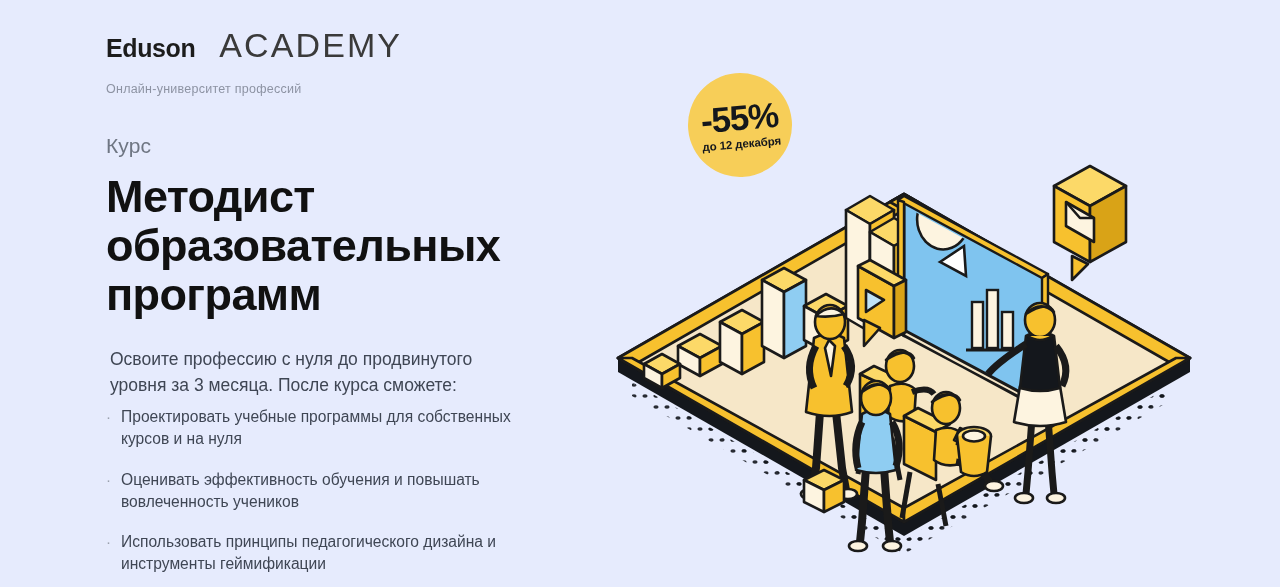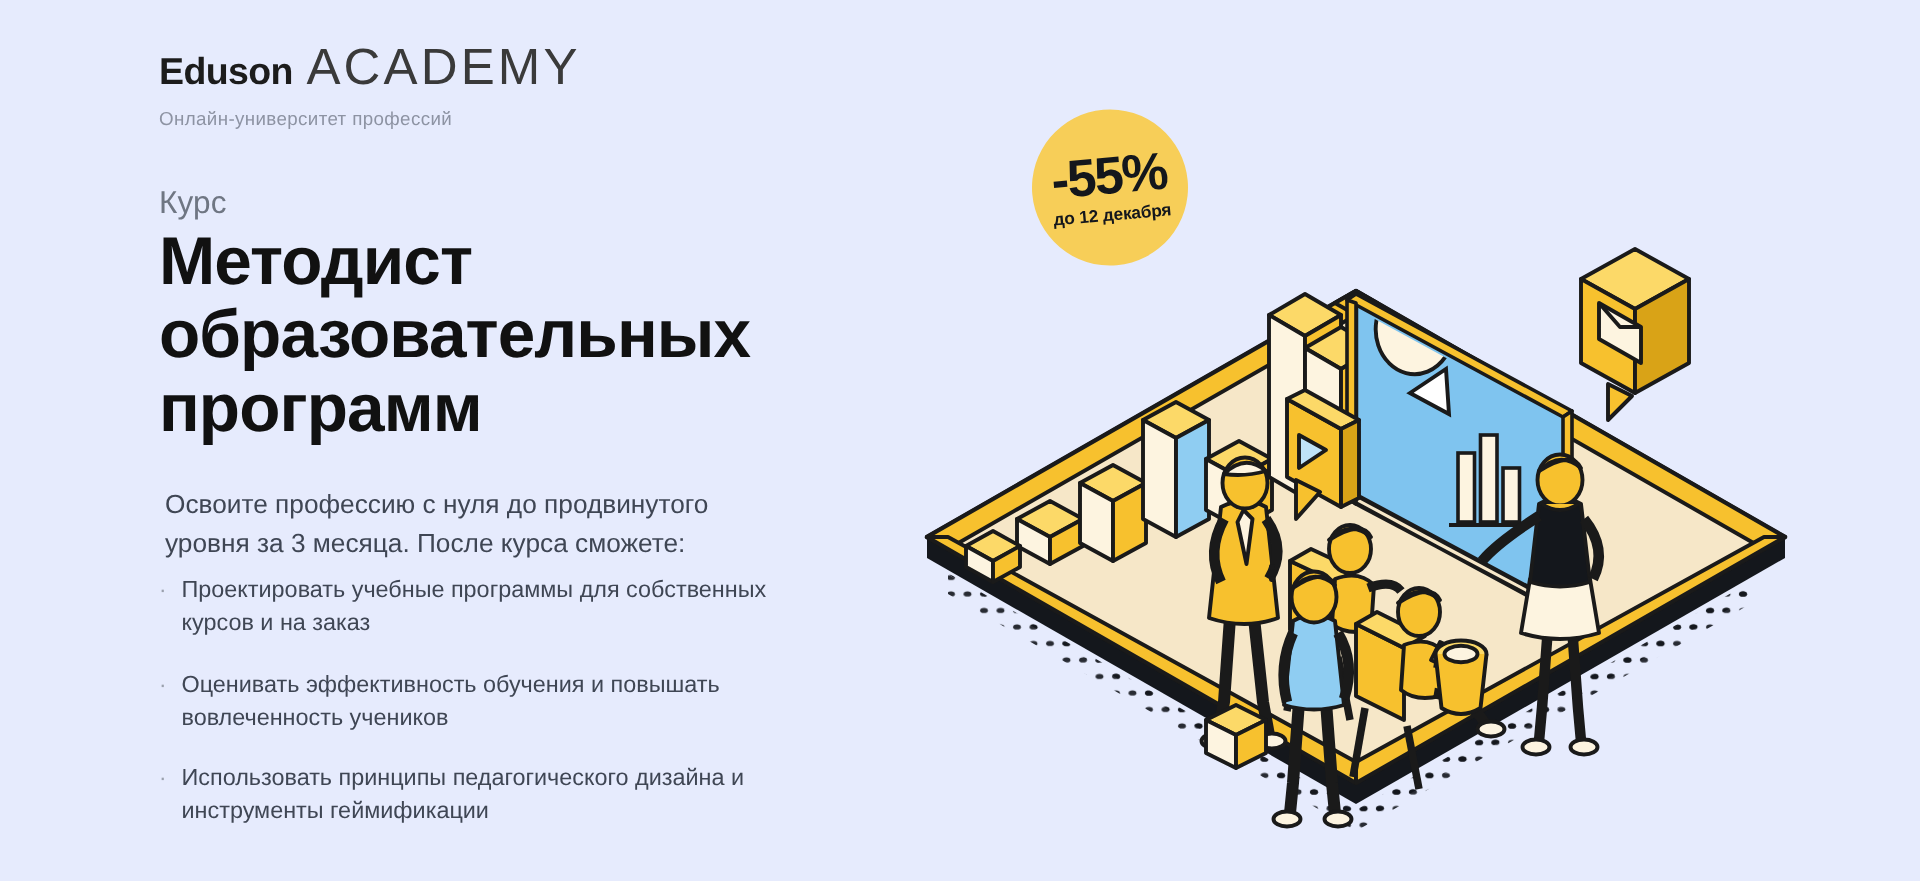--- a/index.html
+++ b/index.html
@@ -33,50 +33,50 @@
     top: 28px;
     width: 580px;
   }
 
   
   .logo-block { margin-bottom: 38px; }
 
   .logo-line {
     display: flex;
     align-items: baseline;
-    gap: 9px;
+    gap: 24px;
     line-height: 1;
     text-align: center;
   }
   .logo-mark {
     font-size: 25px;
     font-weight: 700;
     color: #1c1c1c;
     letter-spacing: -0.4px;
   }
   .logo-word {
     font-size: 34px;
     font-weight: 300;
     color: #3a3a3a;
     letter-spacing: 2.1px;
   }
   .logo-sub {
-    margin-top: 10px;
+    margin-top: 20px;
     font-size: 12.5px;
     color: #8d93a3;
     letter-spacing: 0.25px;
     font-weight: 400;
   }
 
   
   .eyebrow {
     font-size: 21px;
     color: #6f7683;
     font-weight: 400;
-    margin-bottom: 1px;
+    margin-bottom: 14px;
     letter-spacing: 0.1px;
   }
 
   
   .headline {
     font-size: 45px;
     line-height: 1.09;
     font-weight: 700;
     color: #111111;
     letter-spacing: -0.6px;
@@ -170,21 +170,21 @@
 
     <div class="eyebrow">Курс</div>
 
     <h1 class="headline">Методист образовательных программ</h1>
 
     <p class="subtitle">Освоите профессию с нуля до продвинутого уровня за 3 месяца. После курса сможете:</p>
 
     <ul class="bullets">
       <li class="bullet">
         <span class="bullet-dot">·</span>
-        <span class="bullet-text">Проектировать учебные программы для собственных курсов и на заказ</span>
+        <span class="bullet-text">Проектировать учебные программы для собственных курсов и на нуля</span>
       </li>
       <li class="bullet">
         <span class="bullet-dot">·</span>
         <span class="bullet-text">Оценивать эффективность обучения и повышать вовлеченность учеников</span>
       </li>
       <li class="bullet">
         <span class="bullet-dot">·</span>
         <span class="bullet-text">Использовать принципы педагогического дизайна и инструменты геймификации</span>
       </li>
     </ul>

